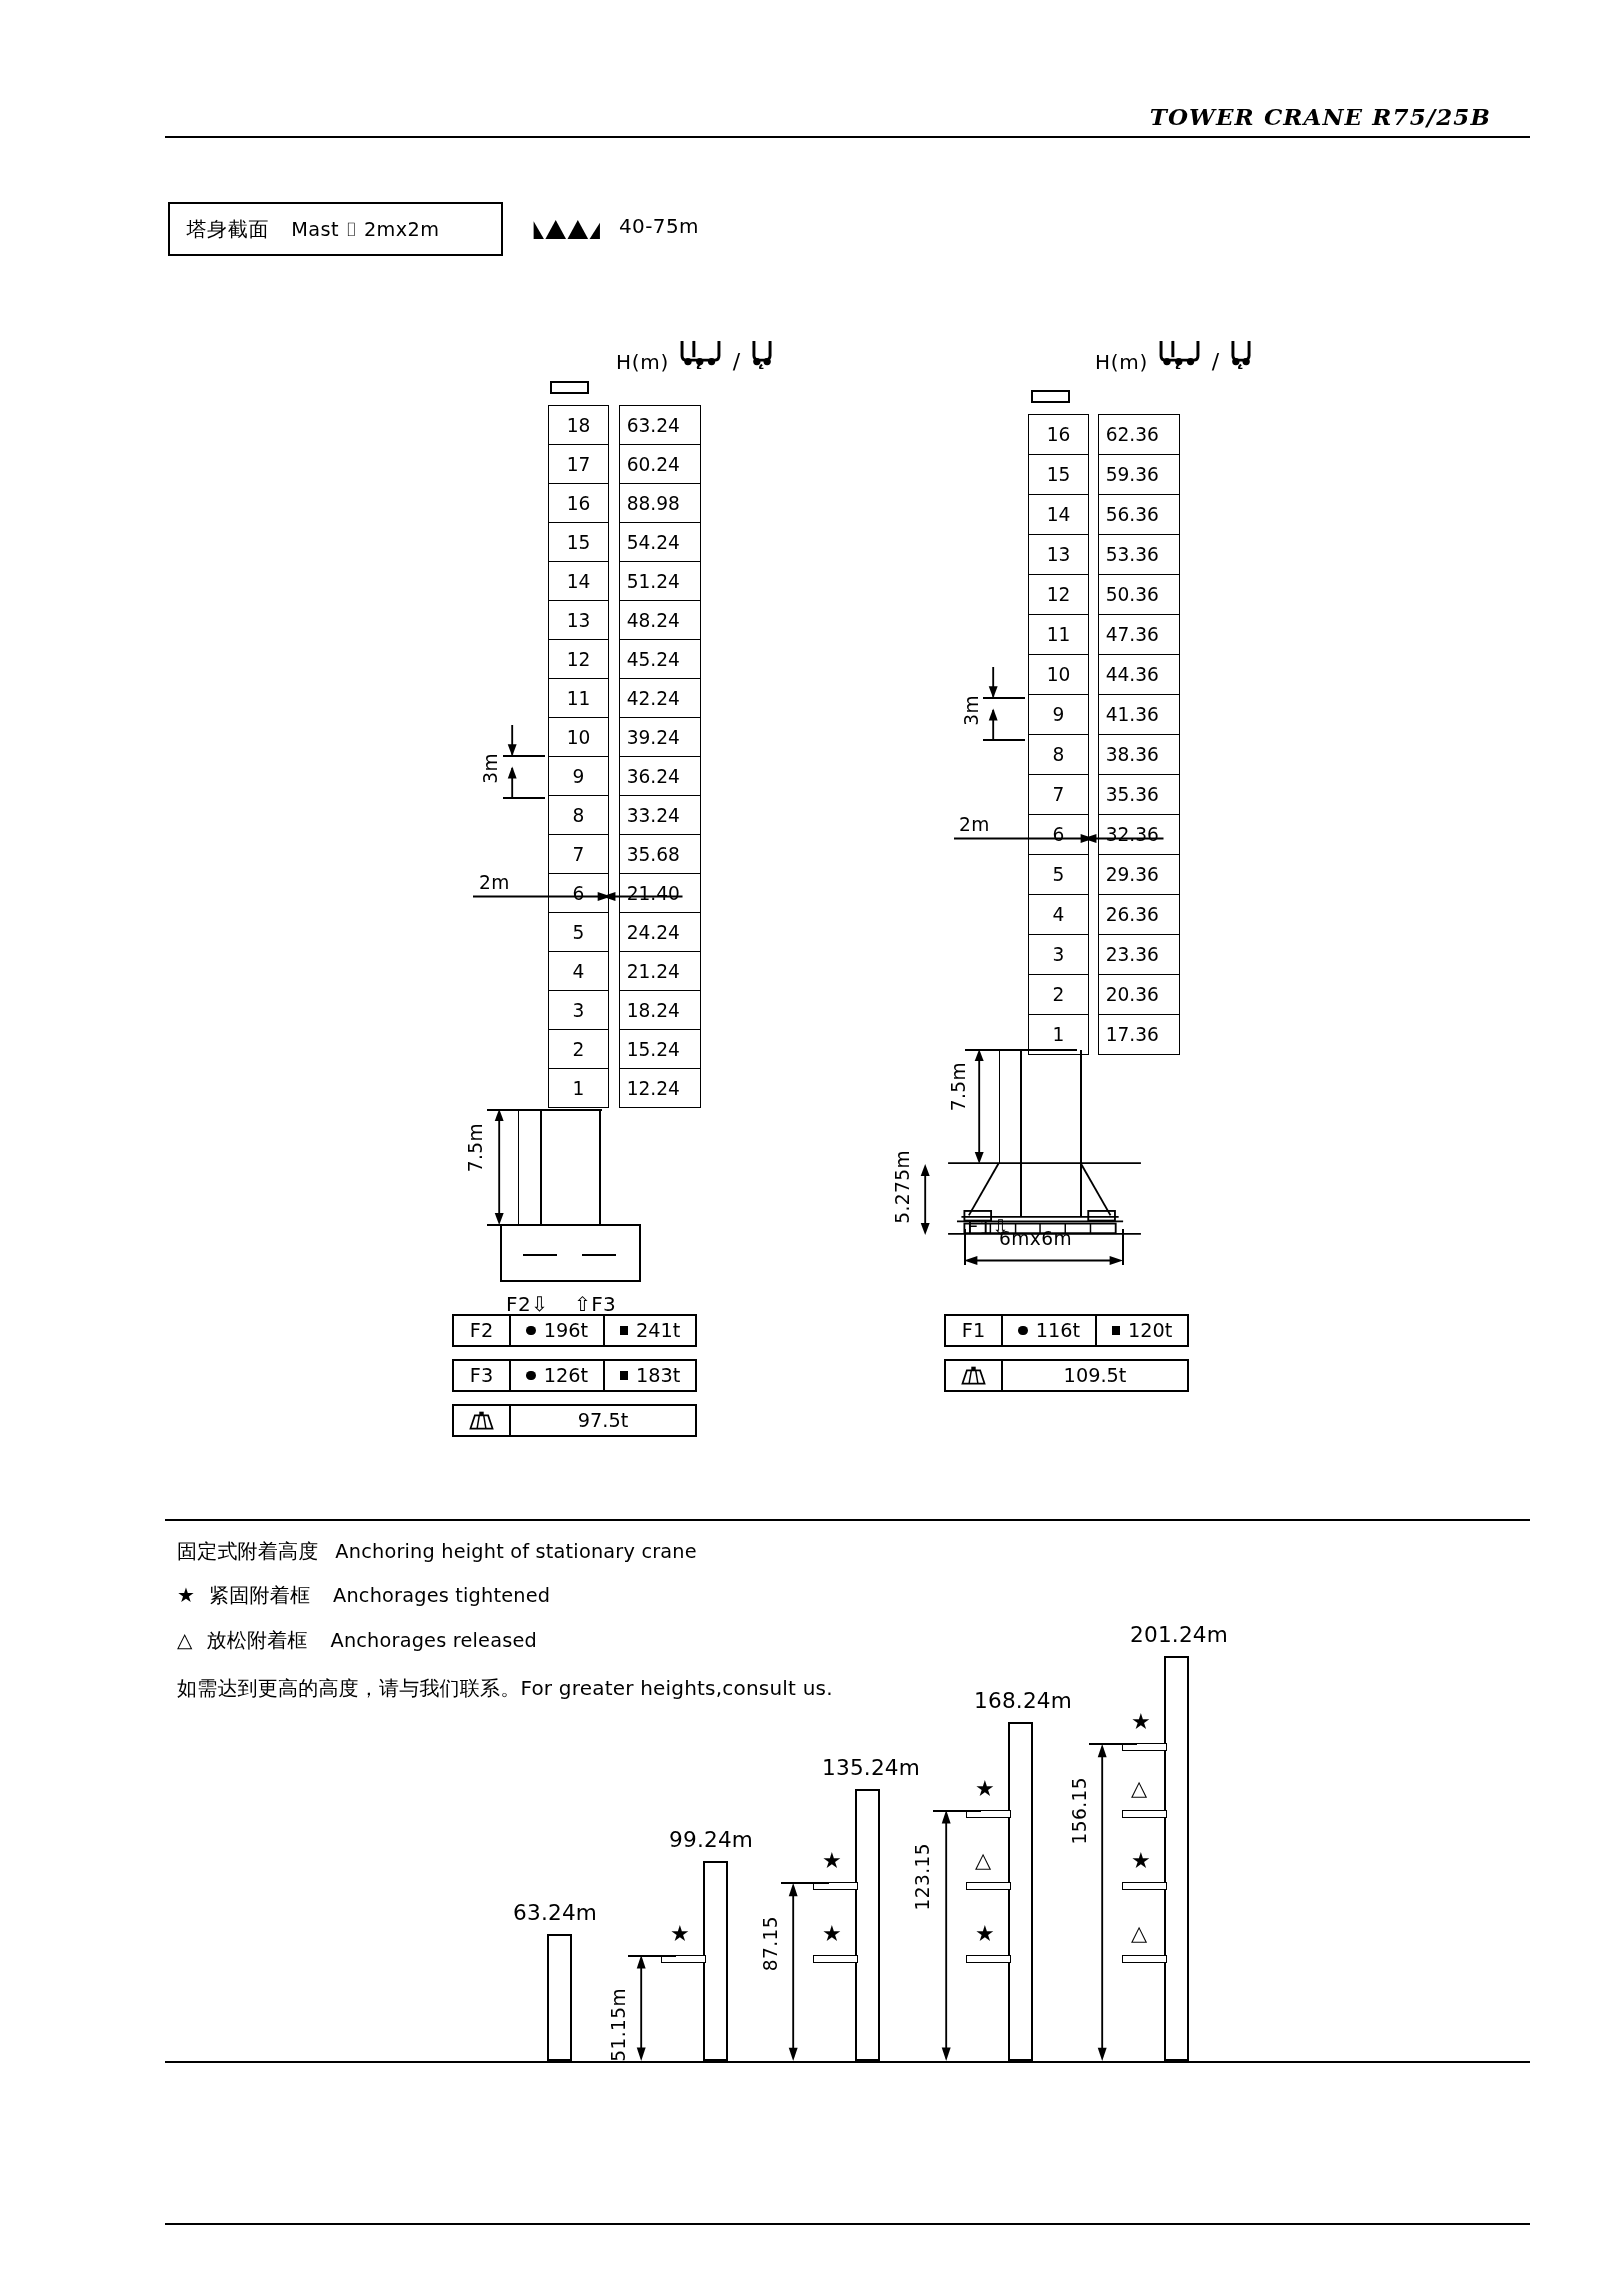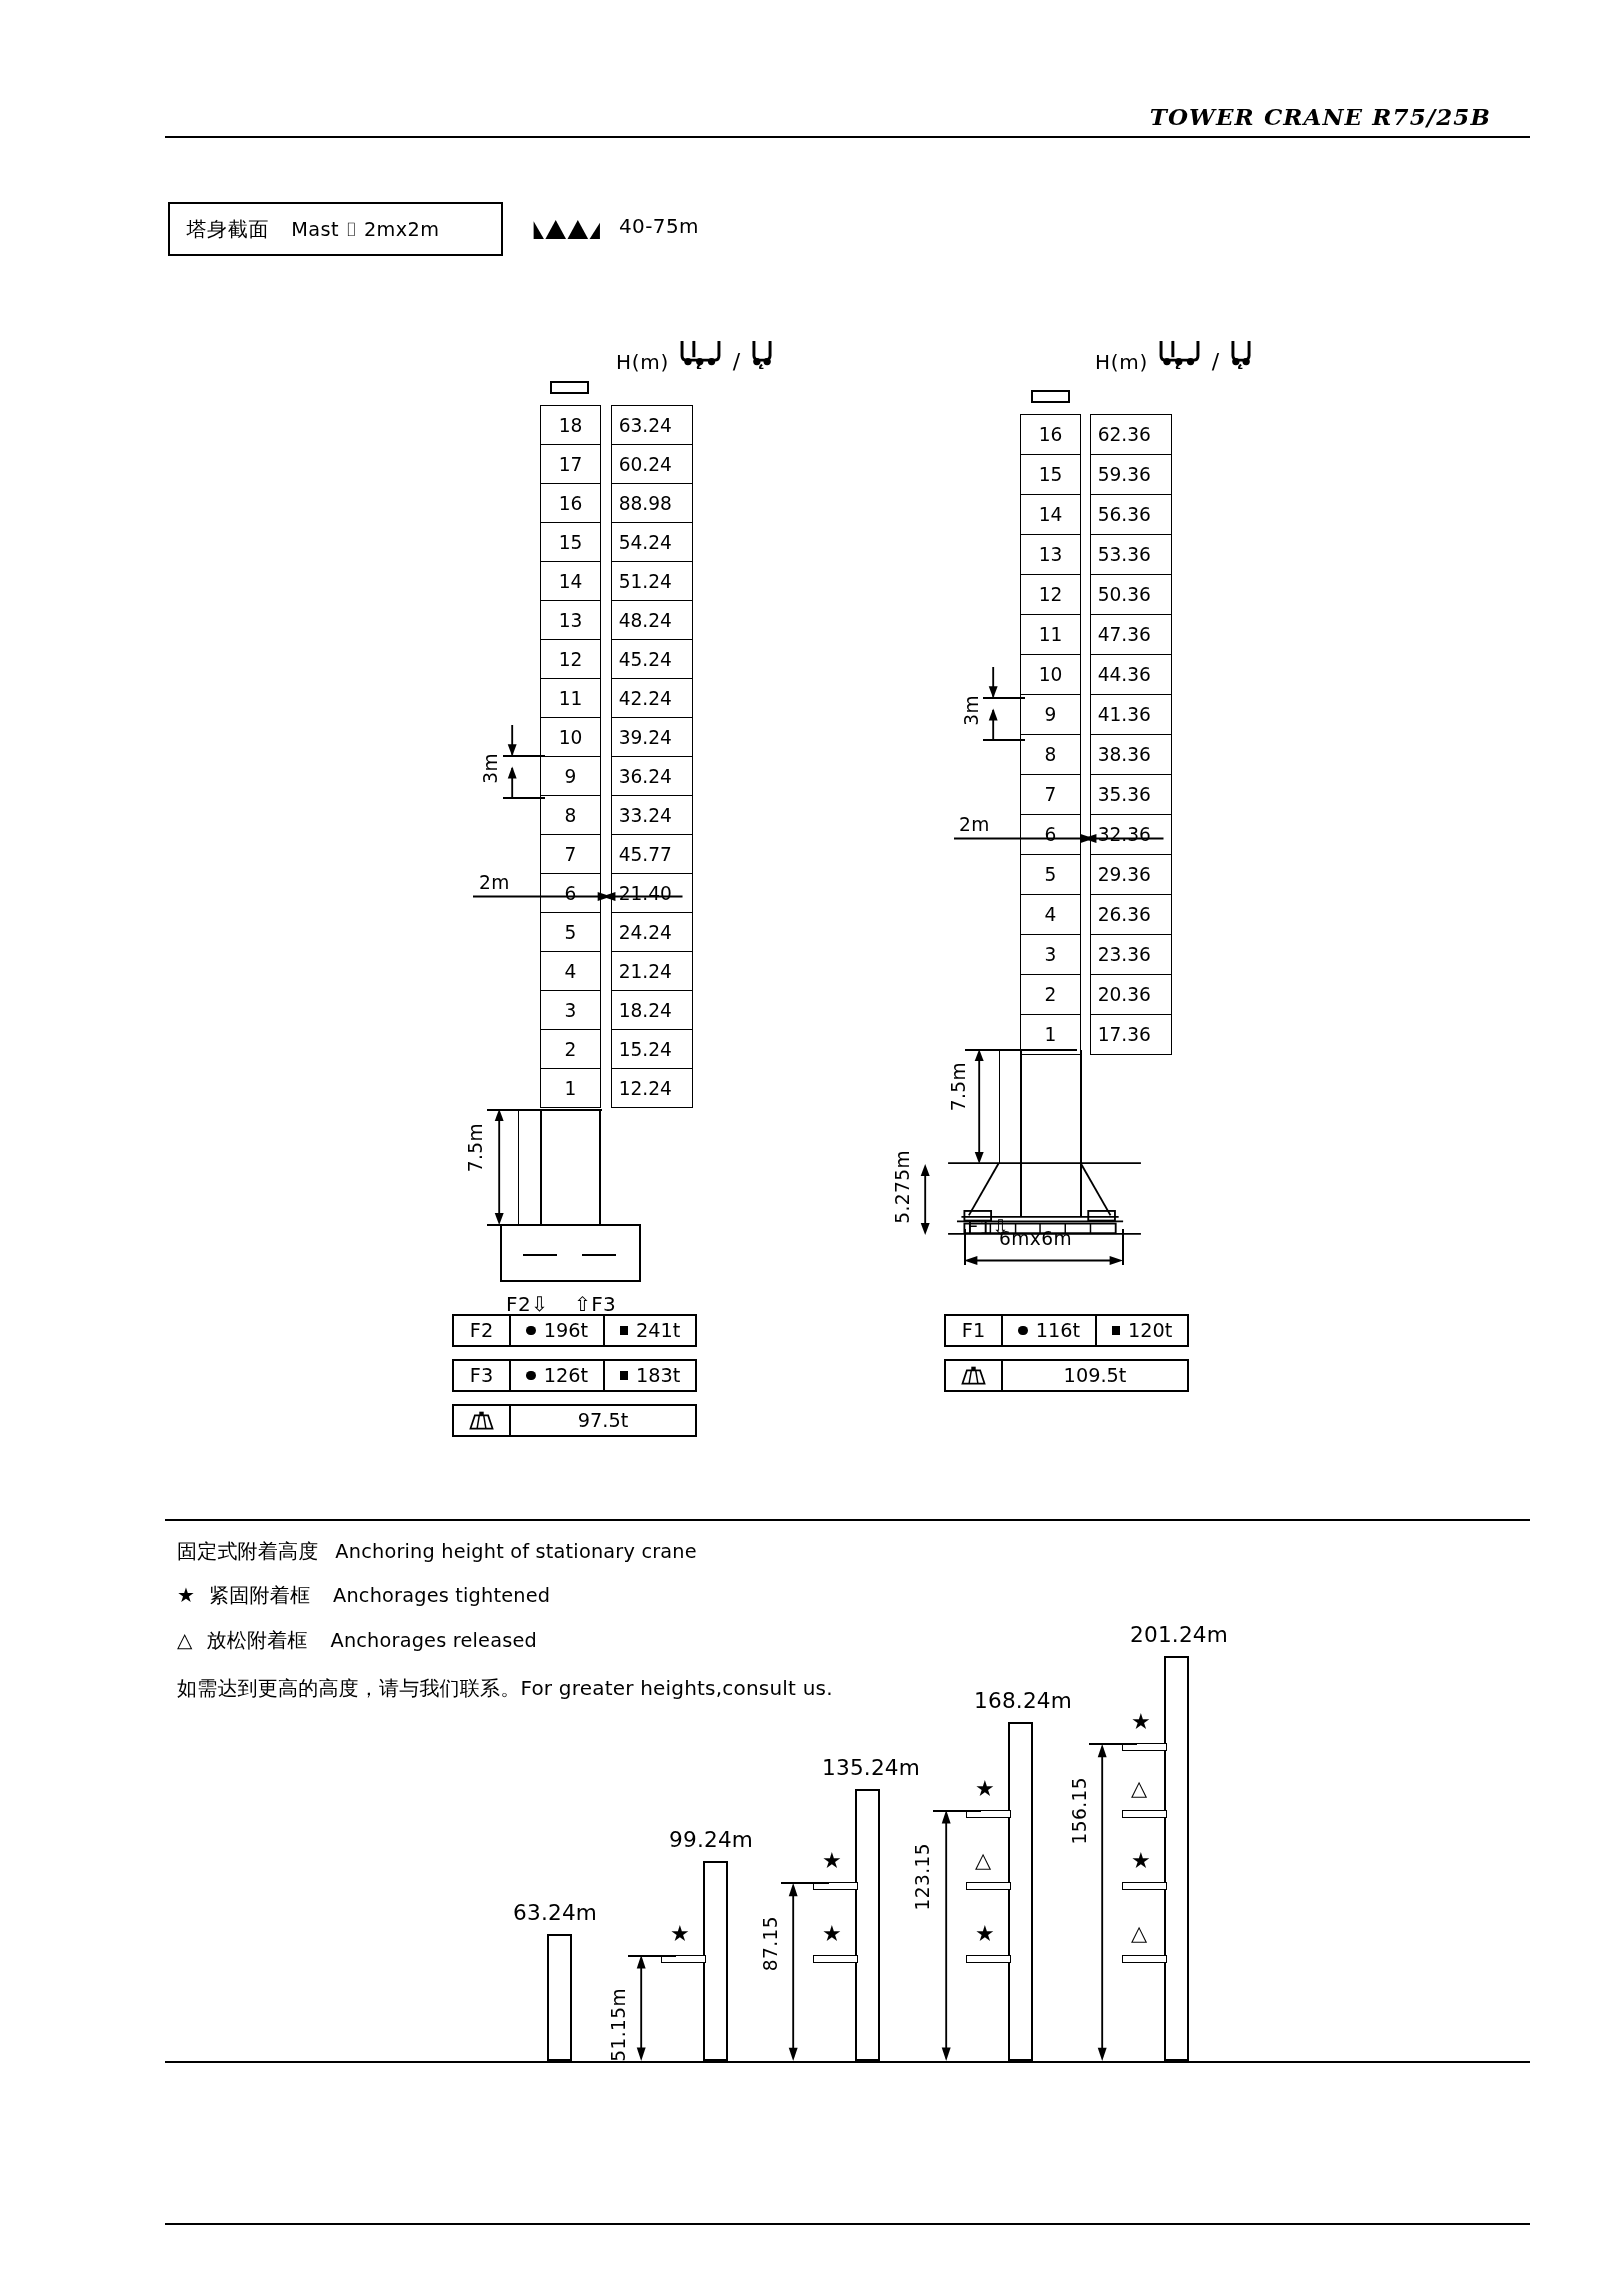--- a/index.html
+++ b/index.html
@@ -34,21 +34,21 @@
   .titlebox .cn{font-size:20px;margin-left:16.4px;letter-spacing:0.7px;}
   .titlebox .en{font-size:19.3px;margin-left:22px;letter-spacing:0.4px;white-space:nowrap;}
   .lattice-icon{left:532px;top:214px;}
   .range-label{left:619px;top:214px;font-size:20px;letter-spacing:0.4px;}
 
   
   .hcap{font-size:20px;letter-spacing:0.7px;white-space:nowrap;display:flex;align-items:flex-end;gap:10.4px;}
   .hcap .hm{font-size:20px;}
 
   
-  .numcol, .valcol{border-left:1.5px solid #000;border-right:1.5px solid #000;border-top:1.5px solid #000;box-sizing:border-box;}
+  .numcol, .valcol{border-left:1.5px solid #000;border-right:1.5px solid #000;border-top:1.5px solid #000;box-sizing:border-box;margin-left:8px;}
   .cell{
     border-bottom:1.5px solid #000;box-sizing:border-box;
     display:flex;align-items:center;
     font-size:18.6px;
   }
   .numcol .cell{justify-content:center;}
   .valcol .cell{justify-content:flex-start;padding-left:6.7px;}
 
   .topcap{border:2.2px solid #000;box-sizing:border-box;height:12.6px;background:#fff;}
 
@@ -166,21 +166,21 @@
       <div class="cell" style="height: 39px;">60.24</div>
       <div class="cell" style="height: 39px;">88.98</div>
       <div class="cell" style="height: 39px;">54.24</div>
       <div class="cell" style="height: 39px;">51.24</div>
       <div class="cell" style="height: 39px;">48.24</div>
       <div class="cell" style="height: 39px;">45.24</div>
       <div class="cell" style="height: 39px;">42.24</div>
       <div class="cell" style="height: 39px;">39.24</div>
       <div class="cell" style="height: 39px;">36.24</div>
       <div class="cell" style="height: 39px;">33.24</div>
-      <div class="cell" style="height: 39px;">45.77</div>
+      <div class="cell" style="height: 39px;">35.68</div>
       <div class="cell" style="height: 39px;">21.40</div>
       <div class="cell" style="height: 39px;">24.24</div>
       <div class="cell" style="height: 39px;">21.24</div>
       <div class="cell" style="height: 39px;">18.24</div>
       <div class="cell" style="height: 39px;">15.24</div>
       <div class="cell" style="height: 39px;">12.24</div>
     </div>
 
   <div class="abs shaft" style="left:518px;top:1110px;width:83px;height:115px;"></div>
 

